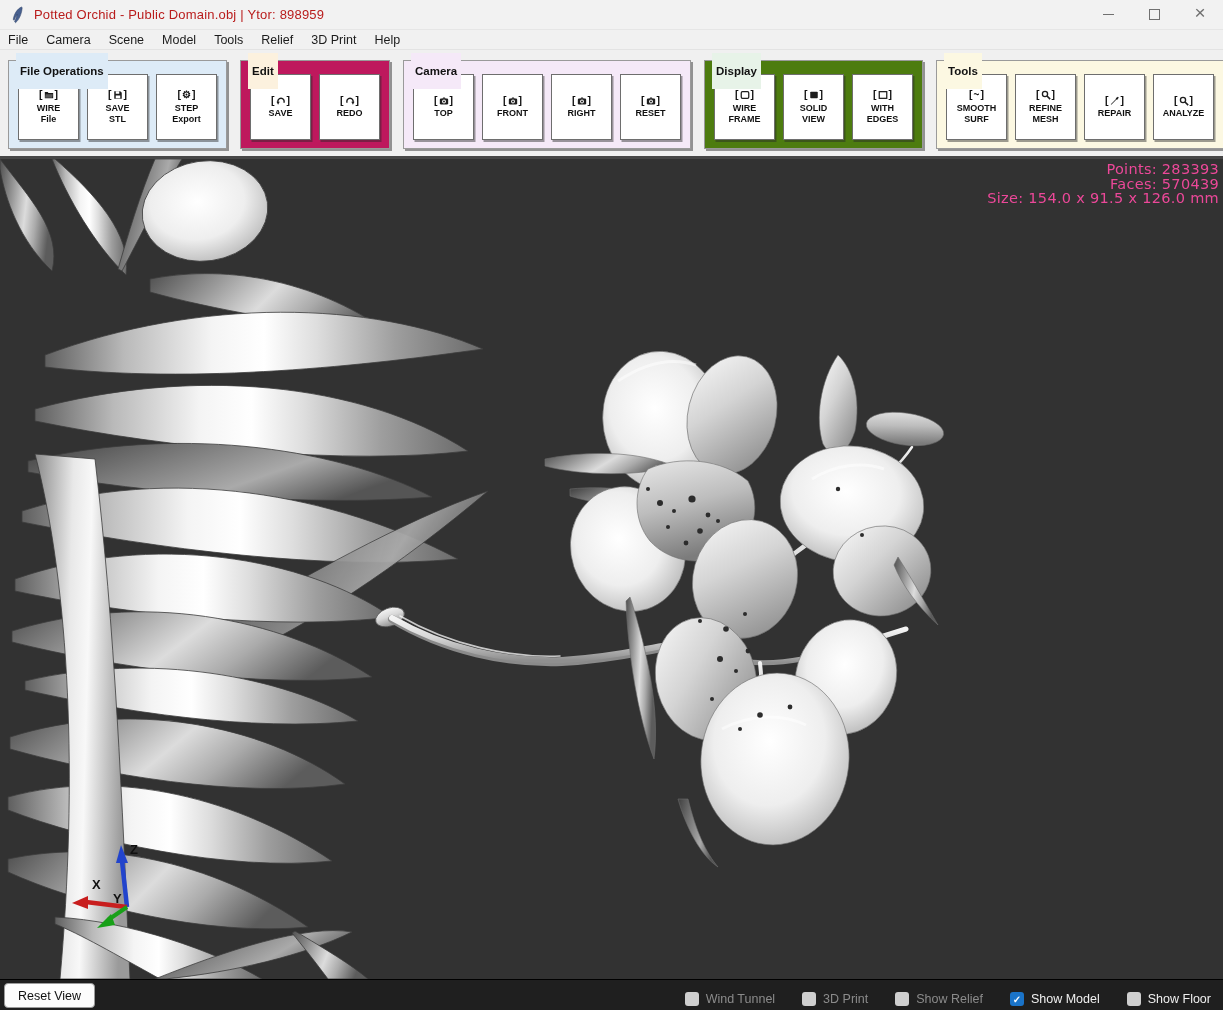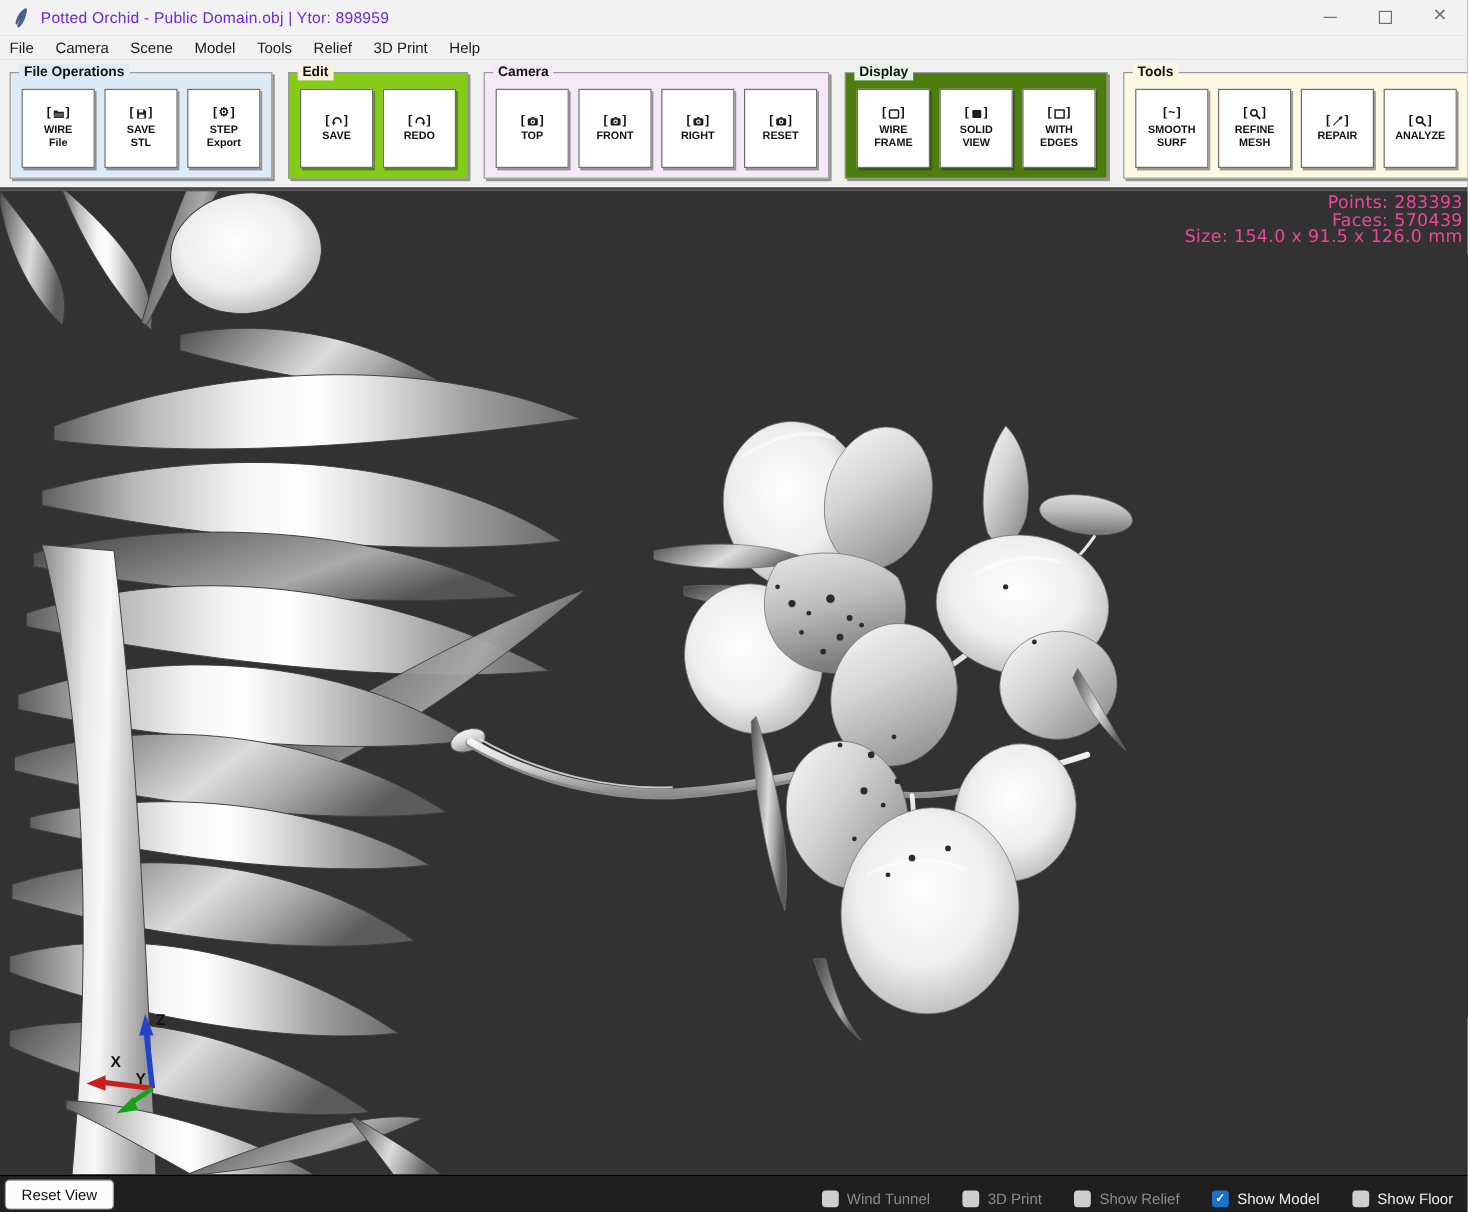--- a/index.html
+++ b/index.html
@@ -3,40 +3,40 @@
 <meta charset="utf-8">
 <style>
   html,body{margin:0;padding:0;}
   body{width:1223px;height:1010px;overflow:hidden;background:#f0f0f0;
        font-family:"Liberation Sans",sans-serif;-webkit-font-smoothing:antialiased;}
 
   
   .titlebar{height:29px;background:#f2f2f2;display:flex;align-items:center;position:relative;
             border-bottom:1px solid #e6e6e6;}
   .app-icon{width:16px;height:18px;margin:0 8px 0 10px;display:flex;align-items:center;}
-  .title-text{font-size:13px;color:#6d28d9;letter-spacing:.2px;}
+  .title-text{font-size:13px;color:#b91c1c;letter-spacing:.2px;}
   .win-controls{position:absolute;right:0;top:0;height:29px;display:flex;}
   .wc{width:46px;height:29px;display:flex;align-items:center;justify-content:center;cursor:default;}
   .wc-min::before{content:"";width:11px;height:1px;background:#707070;}
   .wc-max::before{content:"";width:9px;height:9px;border:1px solid #707070;}
   .wc-close::before{content:"×";color:#707070;font-size:19px;line-height:10px;margin-top:-3px;}
 
   
   .menubar{height:19px;background:#f1f1f1;display:flex;align-items:center;padding-left:8px;
            border-bottom:1px solid #e3e3e3;}
   .menu-item{font-size:12.5px;color:#1b1b1b;padding:0 9px;}
   .menu-item:first-child{padding-left:0;}
 
   
   .toolbar{height:109px;background:#f0f0f0;display:flex;align-items:flex-start;
            padding:10px 0 0 8px;box-sizing:border-box;border-bottom:3px solid #474747;}
   .groupbox{position:relative;border:1px solid #9a9a9a;box-shadow:2px 2px 0 rgba(70,70,70,.55);
             margin-right:13px;padding:13px 9px 8px 9px;display:flex;gap:8px;height:66px;}
   .group-label{position:absolute;top:-8px;left:7px;font-size:11.5px;font-weight:bold;color:#111;
-               padding:0 4px;line-height:14px;}
+               padding:11px 4px;line-height:14px;}
   .tbtn{width:59px;height:64px;background:#fff;border:1px solid #6e6e6e;box-shadow:1.5px 2px 0 rgba(40,40,40,.45);
         display:flex;flex-direction:column;align-items:center;justify-content:center;
         font-size:9px;font-weight:bold;color:#111;line-height:1.3;text-align:center;cursor:default;}
   .icon-row{font-size:10.5px;font-weight:bold;display:flex;align-items:center;gap:1px;margin-bottom:1px;}
   .icon-row svg{width:10px;height:10px;}
   .icon-glyph{font-size:10px;}
 
   
   .viewport{position:relative;width:1223px;height:820px;background:#323232;overflow:hidden;}
   .viewport svg.scene{position:absolute;inset:0;}
@@ -110,21 +110,21 @@
         <div>STL</div>
       </div>
       <div class="tbtn">
         <div class="icon-row">[<span style="display:inline-flex;align-items:center;">
             <span class="icon-glyph">⚙</span>
           </span>]</div>
         <div>STEP</div>
         <div>Export</div>
       </div>
     </div>
-    <div class="groupbox" style="background: #84cc16;">
+    <div class="groupbox" style="background: #be185d;">
       <span class="group-label" style="background: rgb(252, 241, 222);">Edit</span>
       <div class="tbtn">
         <div class="icon-row">[<span style="display:inline-flex;align-items:center;">
             <svg viewBox="0 0 12 12">
               <path d="M2.5 8 A 3.8 3.8 0 1 1 9.5 8" fill="none" stroke="#1d1d1d" stroke-width="1.7"></path>
               <polygon points="0.6,7 4.4,7 2.5,10.4" fill="#1d1d1d"></polygon>
             </svg>
           </span>]</div>
         <div>SAVE</div>
       </div>

